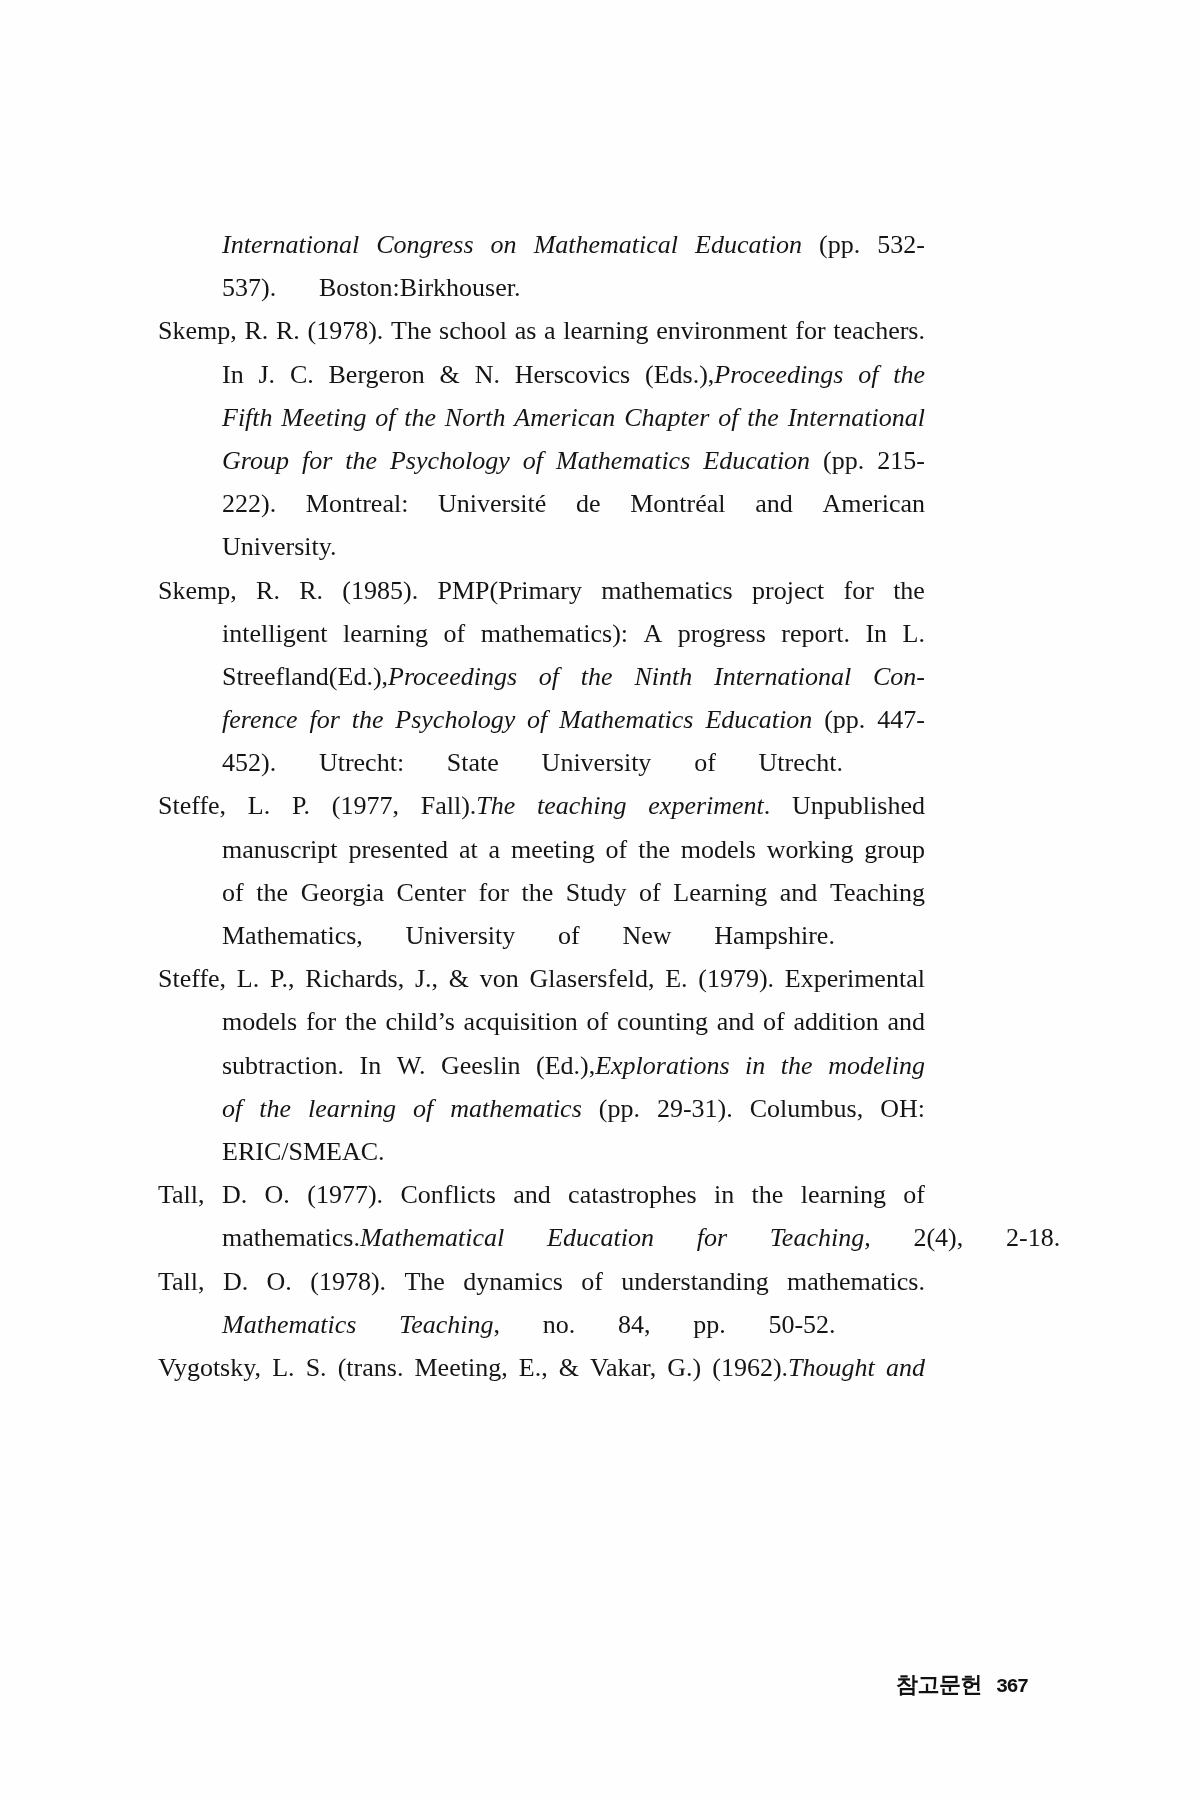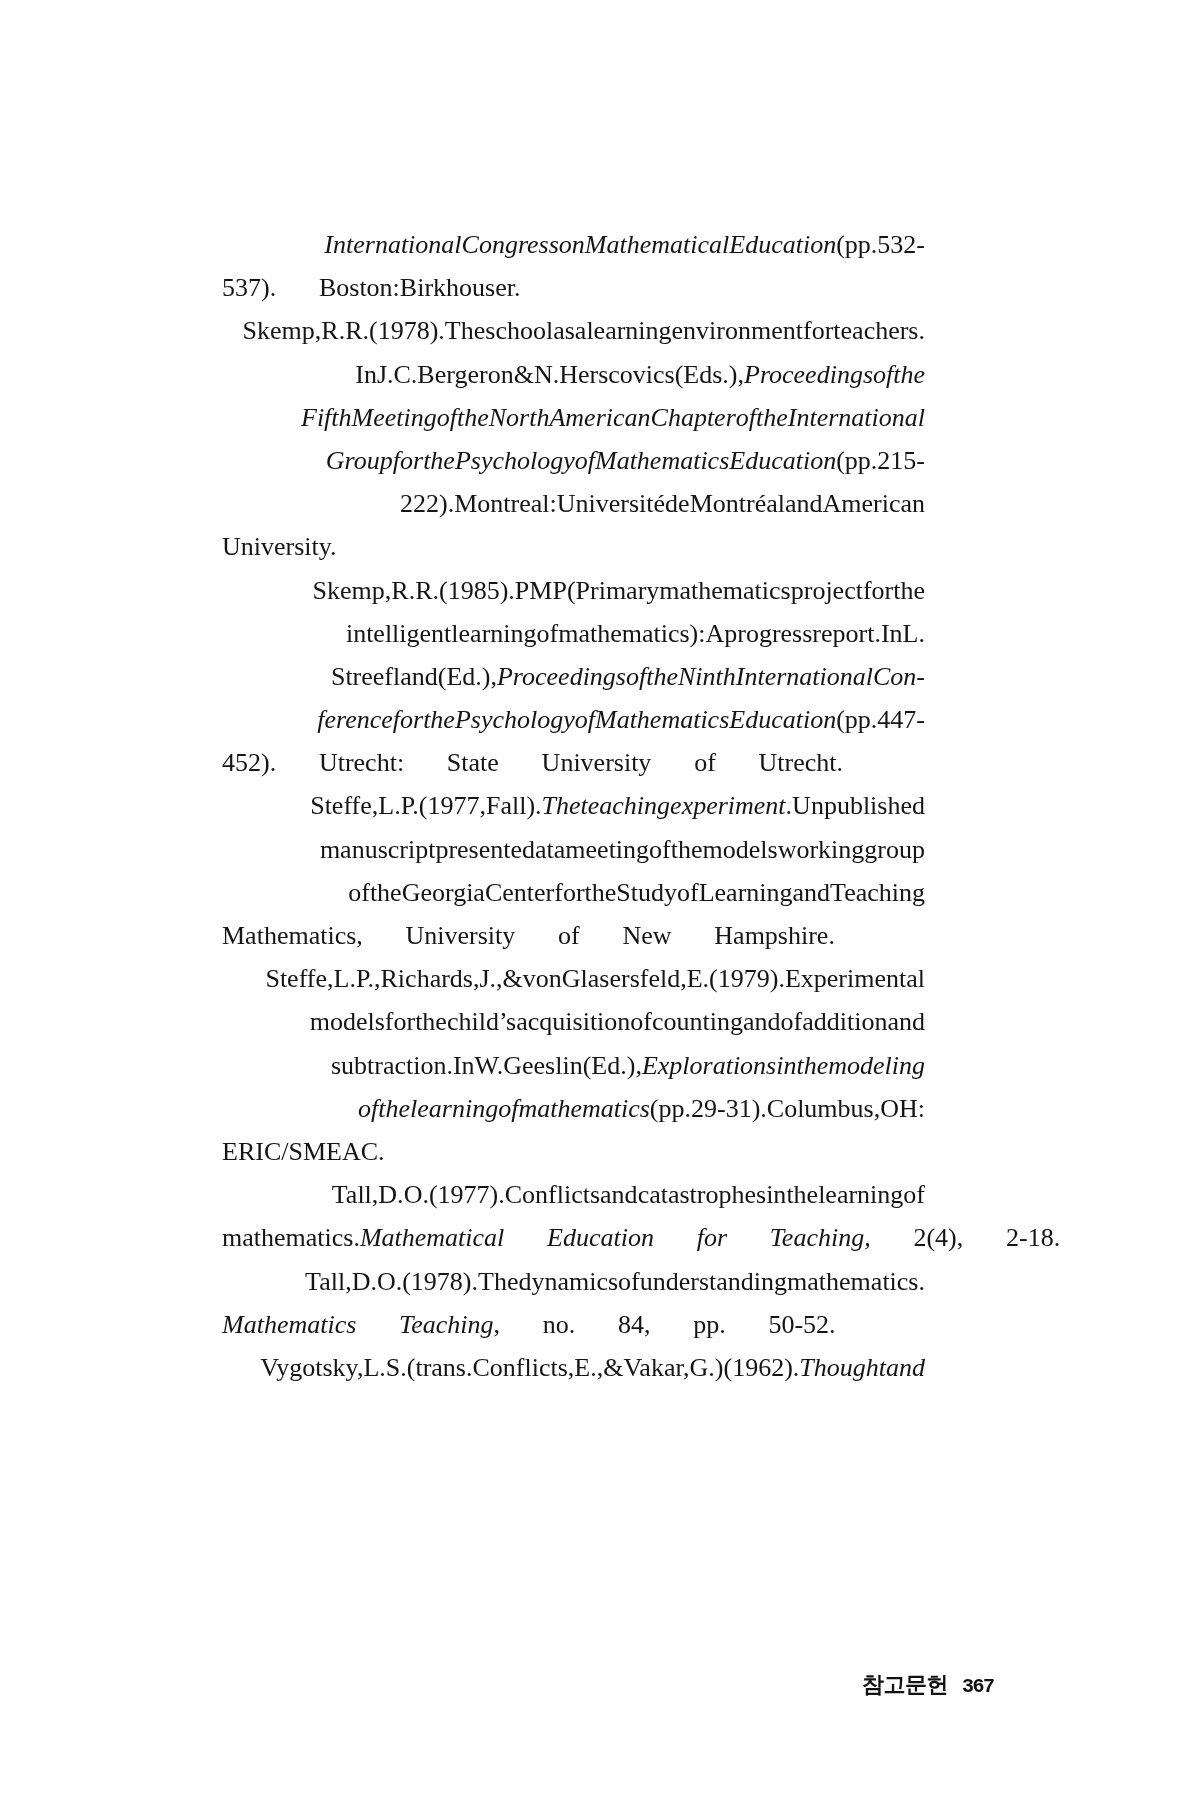--- a/index.html
+++ b/index.html
@@ -26,38 +26,38 @@
       left: 158px;
       top: 223px;
       width: 767px;
     }
     .line {
       height: 43.2px;
       line-height: 43.2px;
       font-size: 26px;
       white-space: nowrap;
       display: flex;
-      justify-content: flex-end;
+      justify-content: space-between;
     }
     .line.cont { padding-left: 64px; }
     .line.last { justify-content: flex-start; gap: 36px; }
     .line .w { display: inline-block; }
     .line.last .w { margin-right: 0.26em; }
     .it { font-style: italic; }
     .footer {
       position: absolute;
       left: 862px;
       top: 1670px;
       font-size: 22px;
       font-weight: bold;
       font-family: "DejaVu Sans", sans-serif;
       letter-spacing: -0.5px;
       color: #111;
     }
-    .footer .section { margin-right: 14px; }
+    .footer .section { margin-right: 14px; margin-left: 34px; }
     .footer .num { font-family: Liberation Mono, monospace; font-size: 20px; letter-spacing: -1.5px; }
   </style>
 </head>
 <body>
 
 <div class="page">
   <div class="refs" id="refs">
       <div>
         <div class="line cont">
           <span class="w it">International</span>
@@ -326,21 +326,21 @@
           <span class="w">pp.</span>
           <span class="w">50-52.</span>
         </div>
       </div>
       <div>
         <div class="line">
           <span class="w">Vygotsky,</span>
           <span class="w">L.</span>
           <span class="w">S.</span>
           <span class="w">(trans.</span>
-          <span class="w">Conflicts,</span>
+          <span class="w">Meeting,</span>
           <span class="w">E.,</span>
           <span class="w">&amp;</span>
           <span class="w">Vakar,</span>
           <span class="w">G.)</span>
           <span class="w"><span class="">(1962).</span><span class="it">Thought</span></span>
           <span class="w it">and</span>
         </div>
       </div>
     </div>
 

